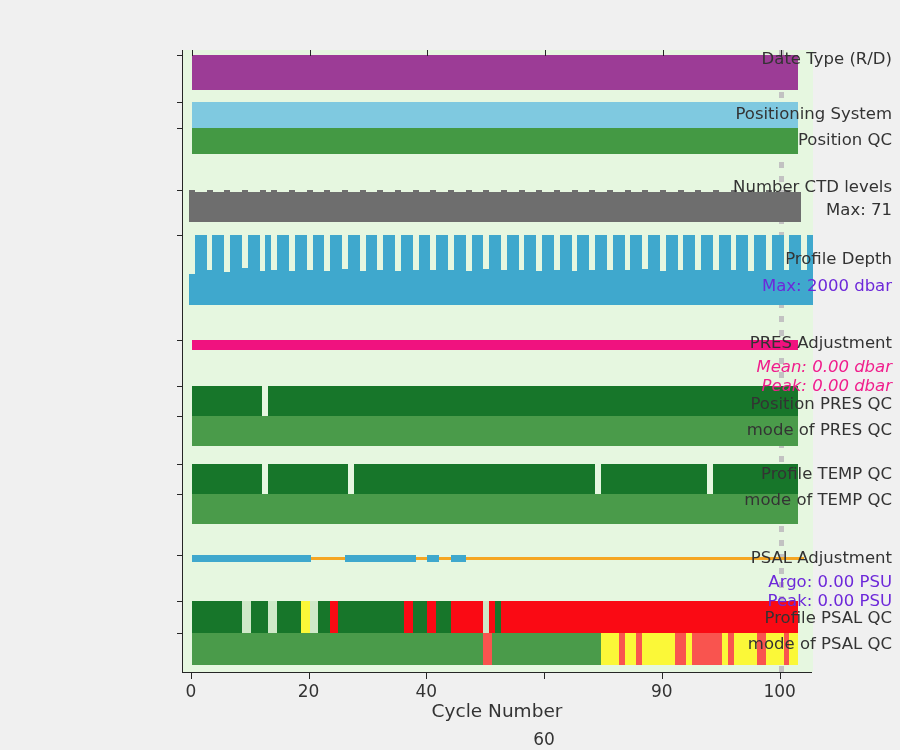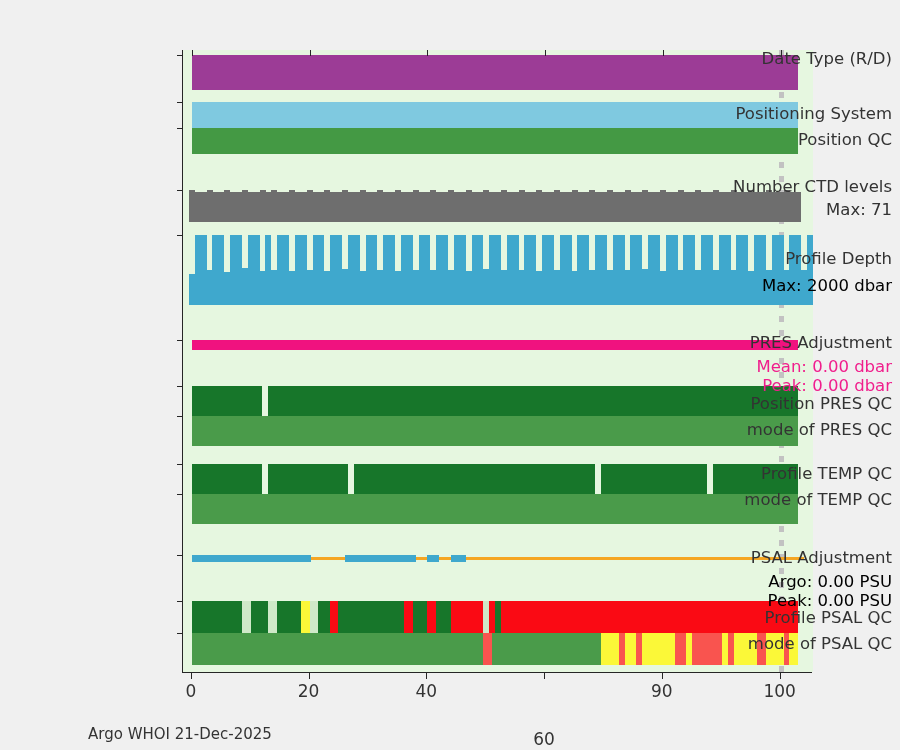--- a/index.html
+++ b/index.html
@@ -71,22 +71,22 @@
     position: absolute;
     right: 0;
     width: 182px;
     text-align: right;
     padding-right: 8px;
     box-sizing: border-box;
     font-size: 16.5px;
     color: #333333;
     white-space: nowrap;
   }
-  .ylabel.blue  { color: #000000; }
-  .ylabel.pink  { color: #f01e8c; }
+  .ylabel.blue  { color: #6d28d9; }
+  .ylabel.pink  { color: #f01e8c; font-style: italic; }
   
   #marker {
     position: absolute;
     top: 0;
     width: 5px;
     height: 100%;
     background-image: repeating-linear-gradient(
       to bottom,
       #c2c2c2 0px, #c2c2c2 6px,
       rgba(0,0,0,0) 6px, rgba(0,0,0,0) 14px
@@ -494,15 +494,15 @@
       <div class="xticklabel" style="left: 126.589px;">20</div>
       <div class="xtick" style="left: 244.346px;"></div>
       <div class="xticklabel" style="left: 244.346px;">40</div>
       <div class="xtick" style="left: 362.103px;"></div>
       <div class="xticklabel" style="left: 362.103px; margin-top: 48px;">60</div>
       <div class="xtick" style="left: 479.86px;"></div>
       <div class="xticklabel" style="left: 479.86px;">90</div>
       <div class="xtick" style="left: 597.617px;"></div>
       <div class="xticklabel" style="left: 597.617px;">100</div>
     </div>
-  <div id="footer">Argo WHOI 21-Dec-2025</div>
+  <div id="xaxis-title">Cycle Number</div>
 
 </div>
 
 </body></html>

